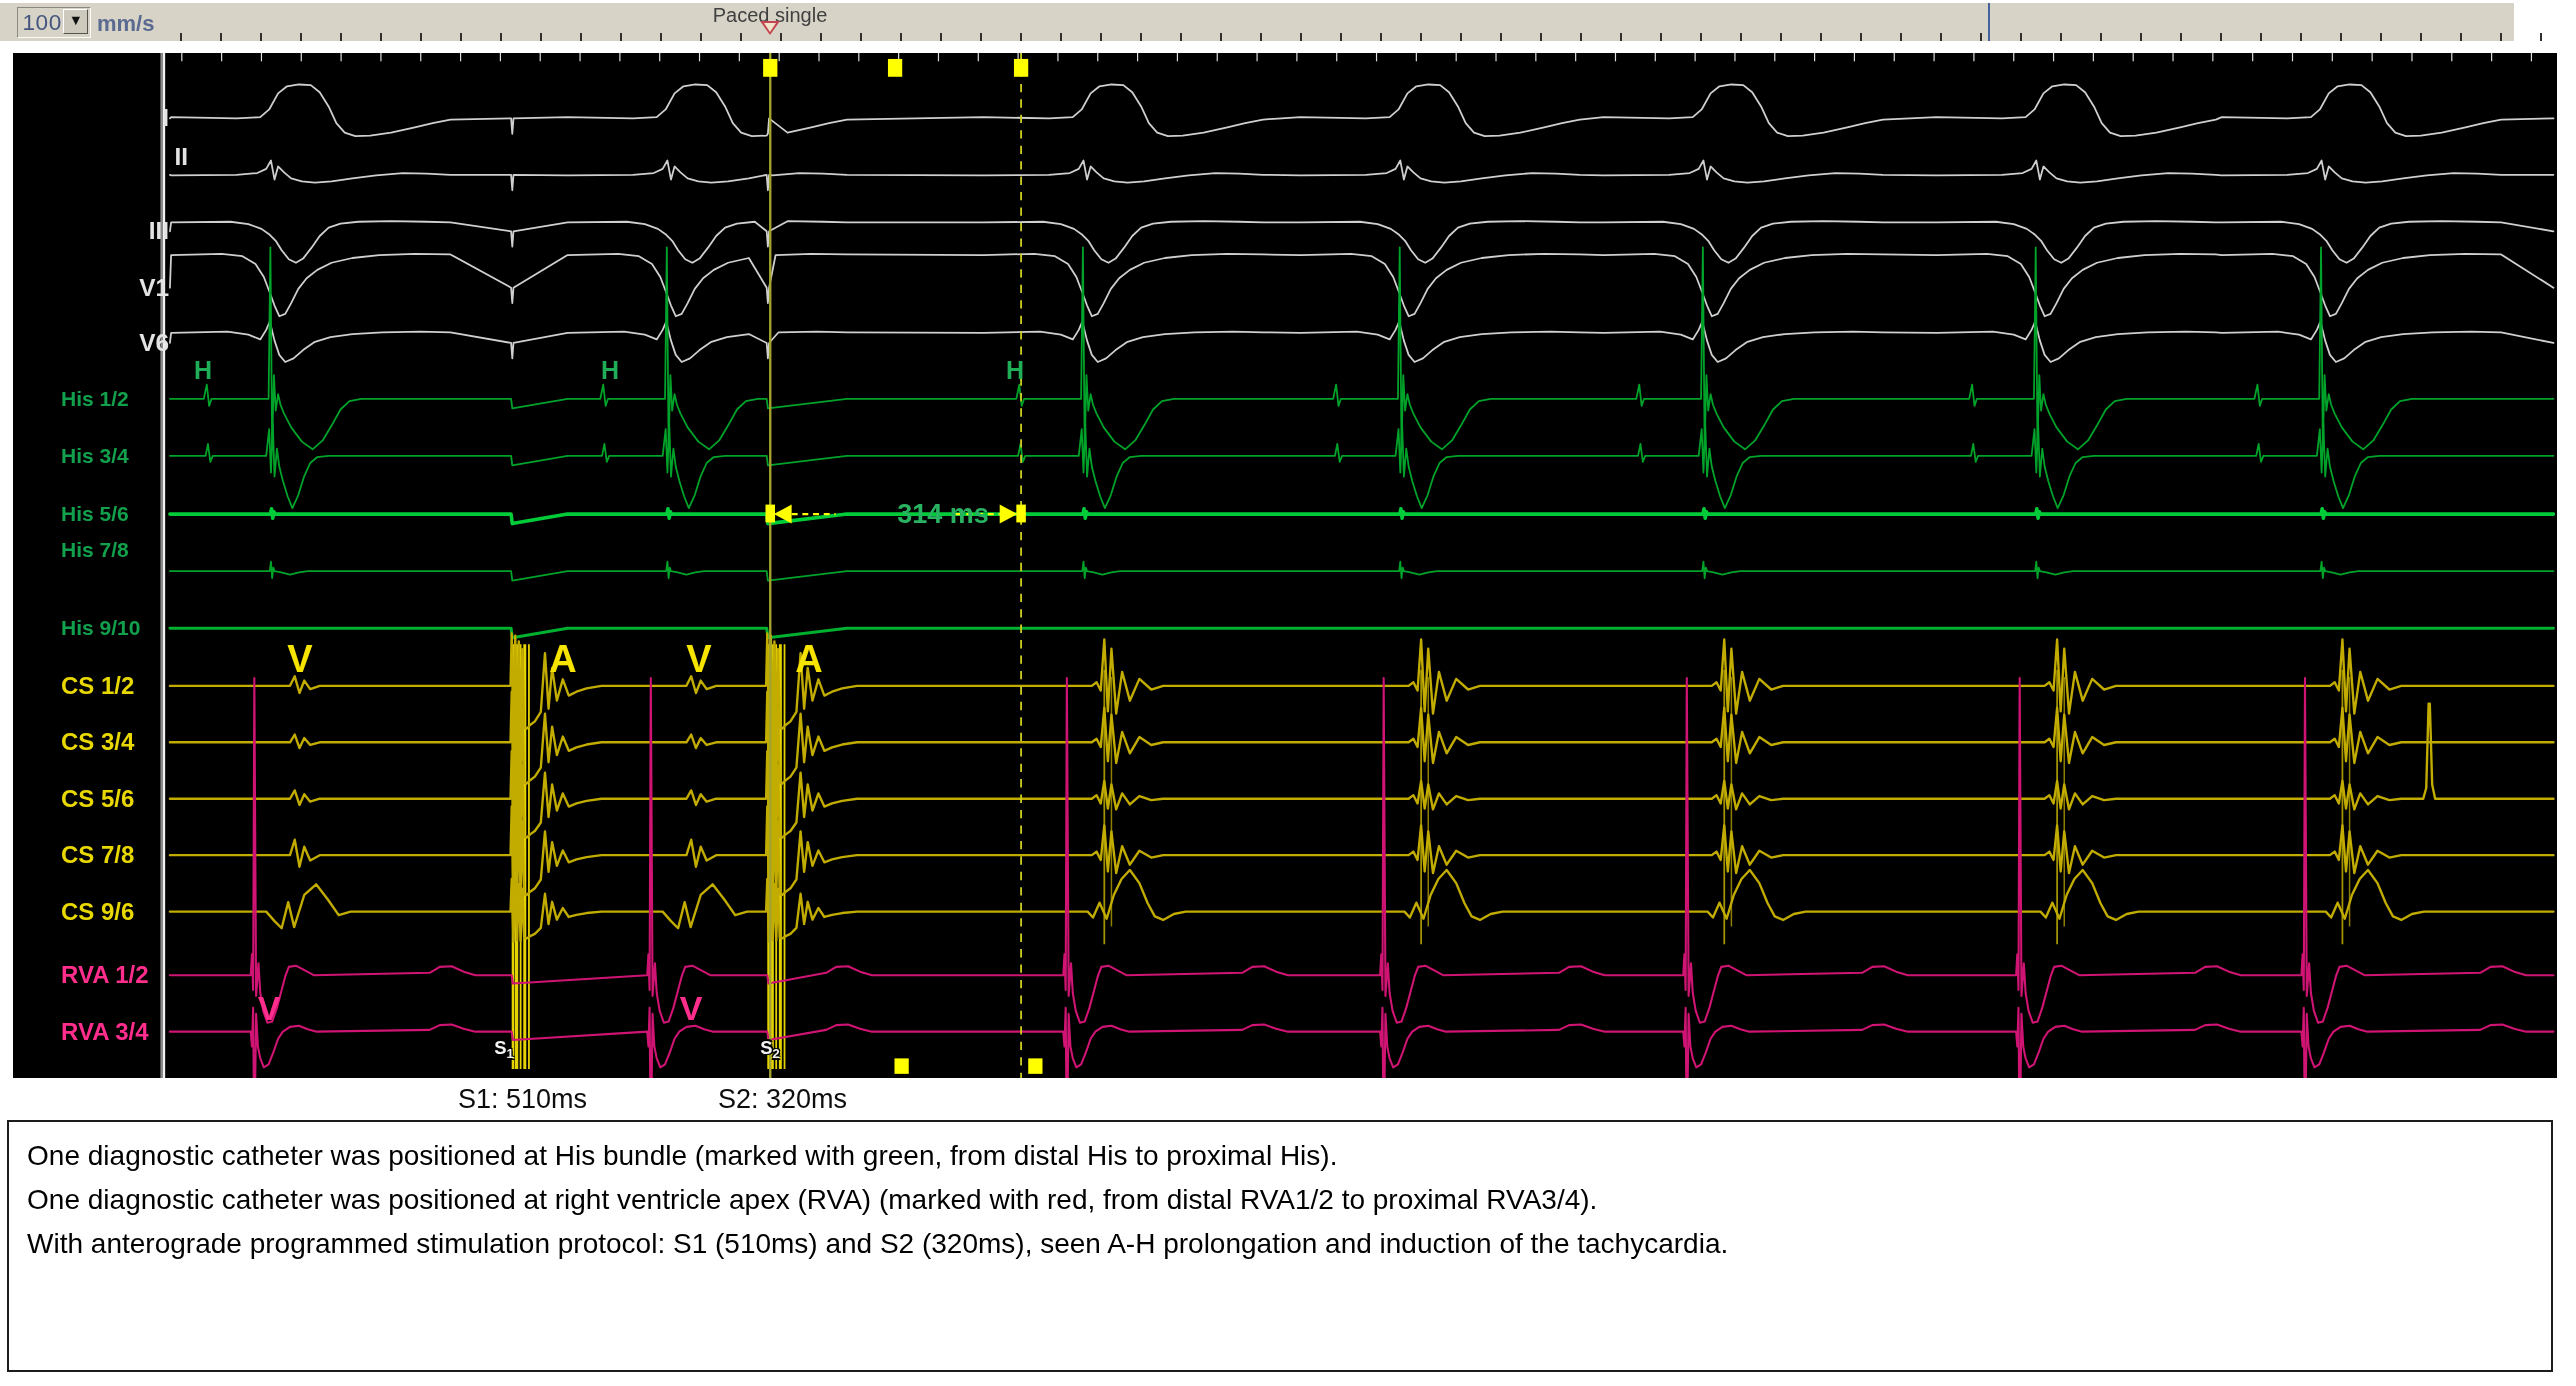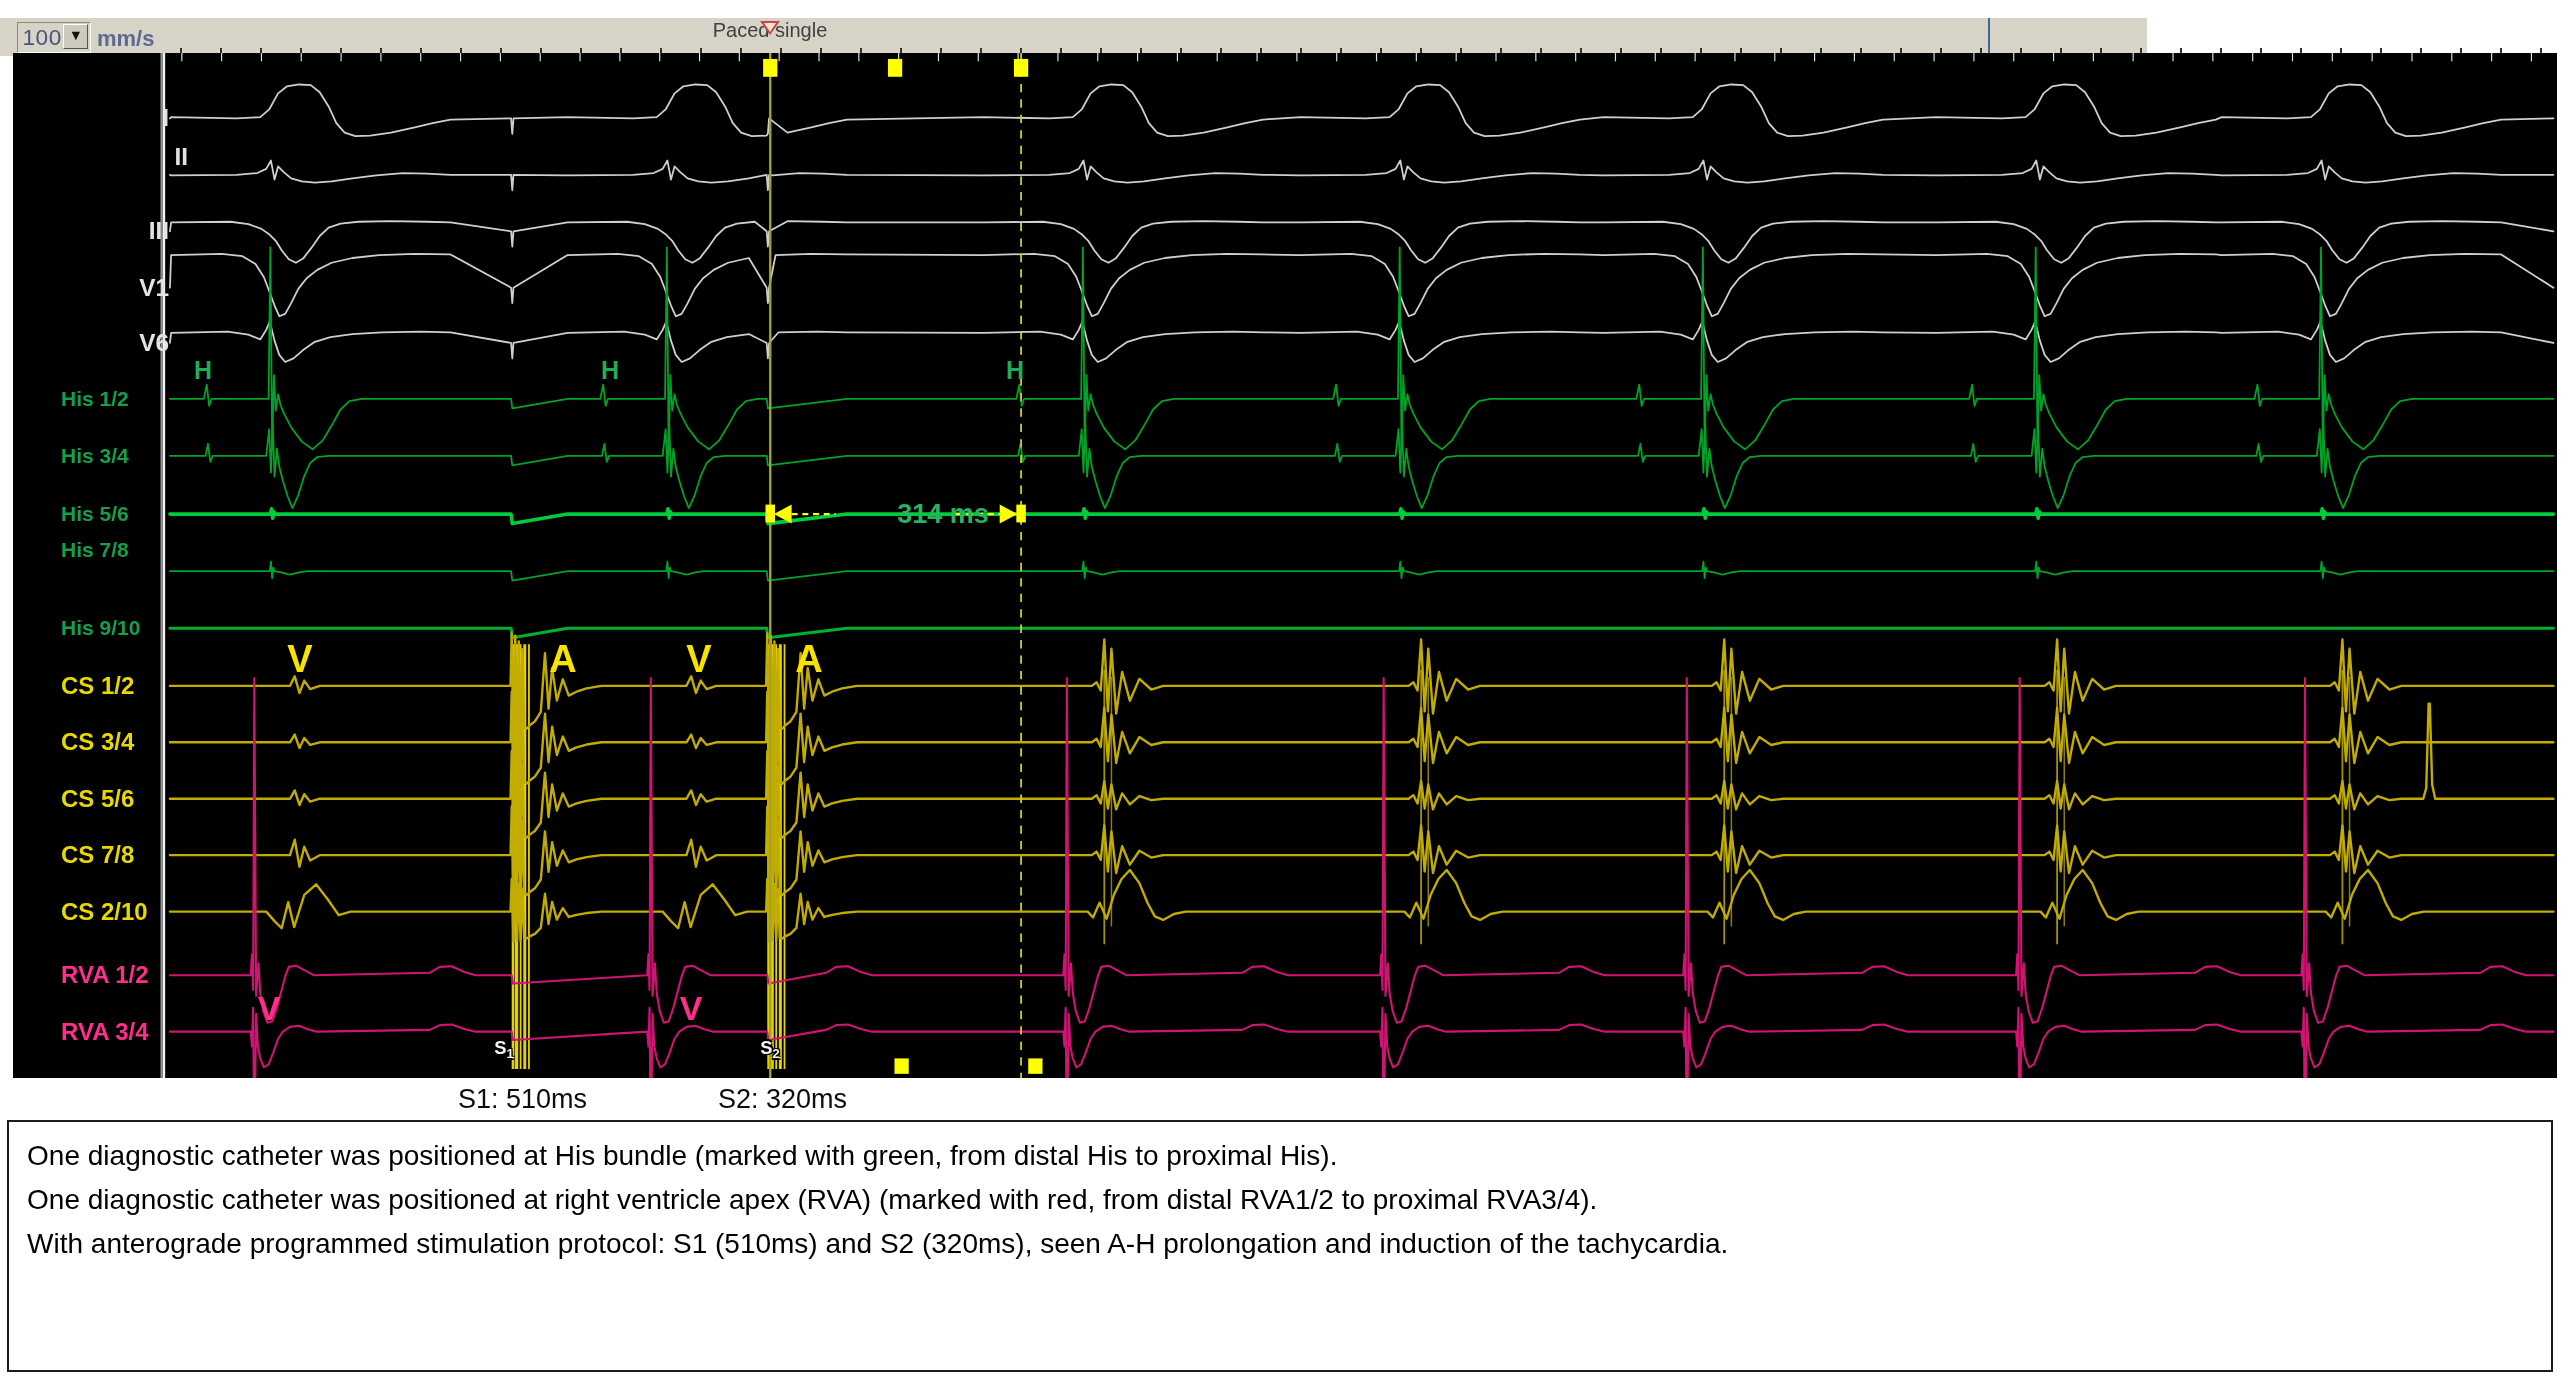--- a/index.html
+++ b/index.html
@@ -1,19 +1,19 @@
 <!DOCTYPE html>
 <html style="font-size:9.5px"><head>
 <meta charset="utf-8">
 <style>
   html,body{margin:0;padding:0;background:#ffffff;}
   body{width:2576px;height:1387px;position:relative;overflow:hidden;
        font-family:"Liberation Sans",sans-serif;}
   
-  #toolbar{position:absolute;left:0;top:18px;width:2147px;height:38px;background:#d7d3c7;}
+  #toolbar{position:absolute;left:0;top:3px;width:2514px;height:38px;background:#d7d3c7;}
   #speed-combo{position:absolute;left:16.6px;top:3.6px;width:74px;height:31px;background:#d7d3c7;
      border-top:1.8px solid #8a8a84;border-left:1.8px solid #8a8a84;border-bottom:1.8px solid #fbfbf7;border-right:1.8px solid #fbfbf7;
      box-sizing:border-box;}
   #speed-value{position:absolute;left:4.8px;top:2.4px;font-size:22.6px;color:#44568а;color:#44567f;letter-spacing:0.6px;}
   #speed-arrow-btn{position:absolute;right:1.2px;top:1.2px;width:25px;height:25px;background:#cdc9bd;
      border-top:1.8px solid #ffffff;border-left:1.8px solid #ffffff;border-bottom:1.8px solid #55534d;border-right:1.8px solid #55534d;
      box-sizing:border-box;text-align:center;line-height:21.4px;font-size:14.3px;color:#111;}
   #speed-unit{position:absolute;left:97px;top:8.3px;font-size:22px;font-weight:bold;color:#5a6a90;}
   #paced-label{position:absolute;left:770px;top:1.2px;transform:translateX(-50%);
      font-size:20px;color:#404040;white-space:nowrap;}
@@ -186,21 +186,21 @@
       <div class="ch-label ch-surface" style="top: 274px;">V6</div>
       <div class="ch-label ch-his" style="top: 330px;">His 1/2</div>
       <div class="ch-label ch-his" style="top: 387px;">His 3/4</div>
       <div class="ch-label ch-his" style="top: 445px;">His 5/6</div>
       <div class="ch-label ch-his" style="top: 481px;">His 7/8</div>
       <div class="ch-label ch-his" style="top: 559px;">His 9/10</div>
       <div class="ch-label ch-cs" style="top: 617px;">CS 1/2</div>
       <div class="ch-label ch-cs" style="top: 673px;">CS 3/4</div>
       <div class="ch-label ch-cs" style="top: 730px;">CS 5/6</div>
       <div class="ch-label ch-cs" style="top: 786px;">CS 7/8</div>
-      <div class="ch-label ch-cs" style="top: 843px;">CS 2/10</div>
+      <div class="ch-label ch-cs" style="top: 843px;">CS 9/6</div>
       <div class="ch-label ch-rva" style="top: 906px;">RVA 1/2</div>
       <div class="ch-label ch-rva" style="top: 963px;">RVA 3/4</div>
     </div>
   <div id="annotations">
       <div class="ann ann-h" style="left: 190px; top: 317px;">H</div>
       <div class="ann ann-h" style="left: 597px; top: 317px;">H</div>
       <div class="ann ann-h" style="left: 1002px; top: 317px;">H</div>
       <div class="ann ann-va" style="left: 287px; top: 606px;">V</div>
       <div class="ann ann-va" style="left: 550px; top: 606px;">A</div>
       <div class="ann ann-va" style="left: 686px; top: 606px;">V</div>

